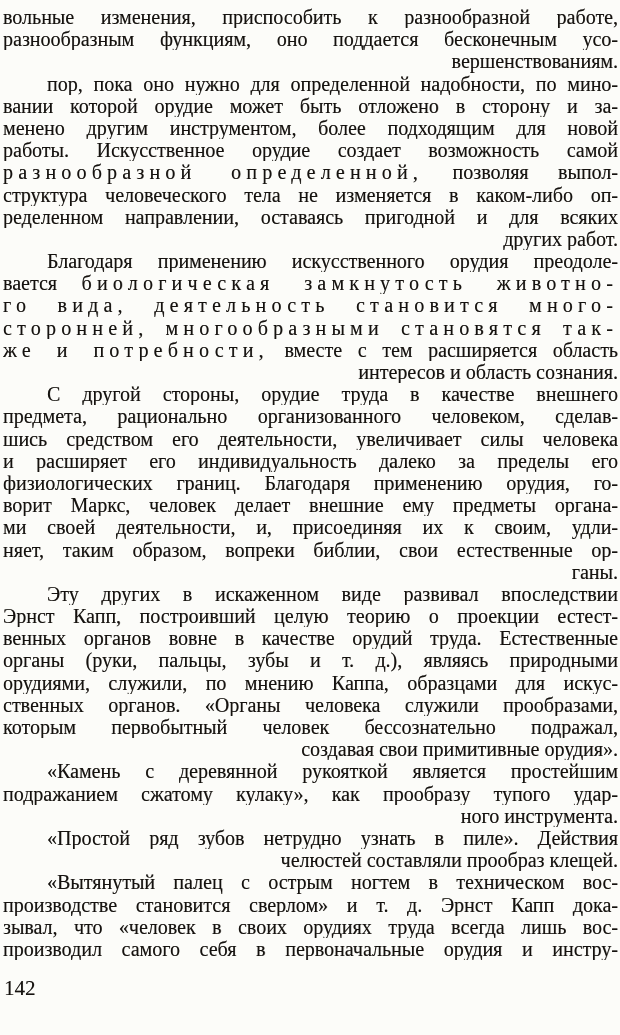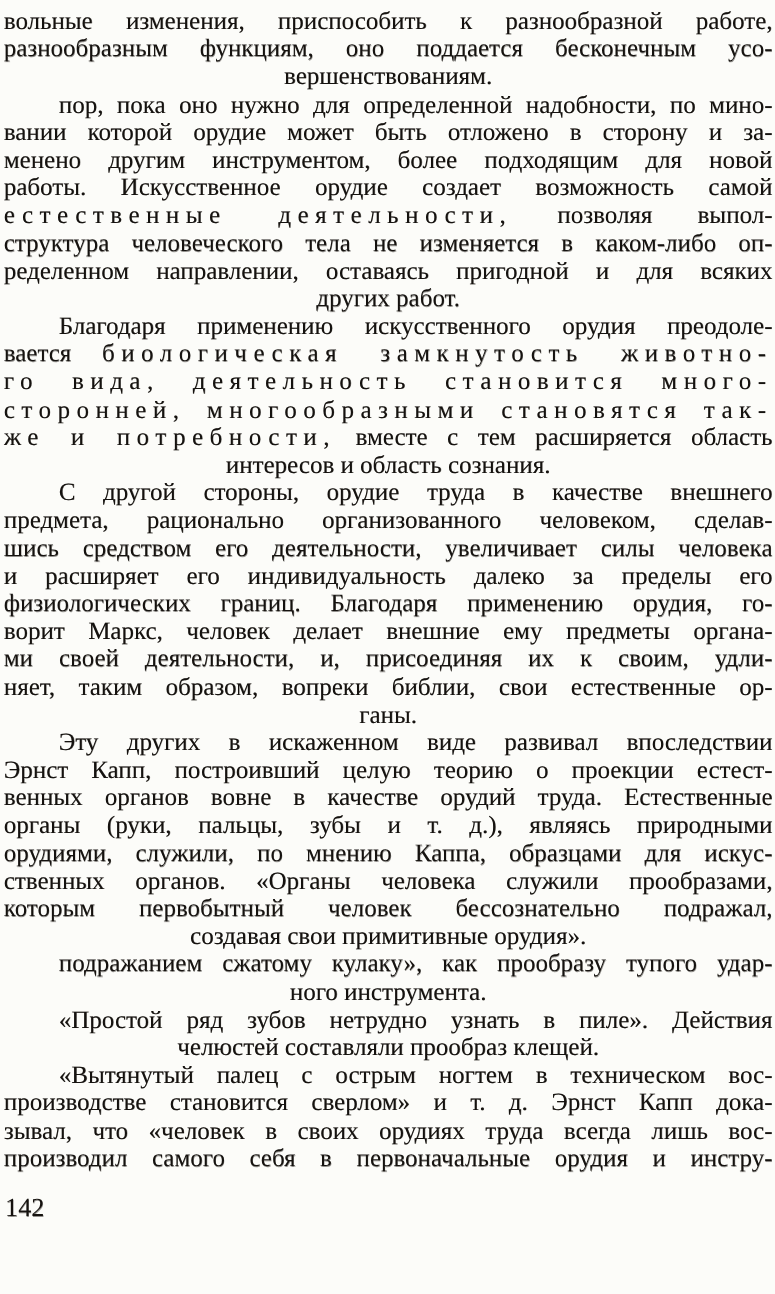--- a/index.html
+++ b/index.html
@@ -20,21 +20,21 @@
     padding: 6px 2px 0 3px;
   }
   .text-block { width: 615px; }
   .para { margin: 0; }
   .line {
     font-size: 20px;
     line-height: 22.2px;
     height: 22.2px;
     overflow: hidden;
     white-space: nowrap;
-    text-align: center;
+    text-align: right;
     text-shadow: 0.3px 0.3px 0 rgba(20,15,10,0.45);
   }
   .line.j {
     white-space: normal;
     text-align: justify;
     text-align-last: justify;
   }
   .para.indent .line:first-child { text-indent: 44px; }
   .sp { letter-spacing: 0.26em; }
   .page-number {
@@ -53,21 +53,21 @@
       <div class="para">
         <div class="line j"><span class="reg">вольные изменения, приспособить  к разнообразной работе,</span></div>
         <div class="line j"><span class="reg">разнообразным функциям, оно поддается бесконечным усо-</span></div>
         <div class="line"><span class="reg">вершенствованиям.</span></div>
       </div>
       <div class="para indent">
         <div class="line j"><span class="reg">пор, пока оно нужно для определенной надобности, по мино-</span></div>
         <div class="line j"><span class="reg">вании которой орудие может быть отложено в сторону и за-</span></div>
         <div class="line j"><span class="reg">менено другим инструментом, более подходящим для новой</span></div>
         <div class="line j"><span class="reg">работы. Искусственное орудие  создает возможность самой</span></div>
-        <div class="line j"><span class="sp">естественные деятельности,</span><span class="reg"> позволяя выпол-</span></div>
+        <div class="line j"><span class="sp">разнообразной определенной,</span><span class="reg"> позволяя выпол-</span></div>
         <div class="line j"><span class="reg">структура человеческого тела не изменяется в каком-либо оп-</span></div>
         <div class="line j"><span class="reg">ределенном направлении, оставаясь пригодной и для всяких</span></div>
         <div class="line"><span class="reg">других работ.</span></div>
       </div>
       <div class="para indent">
         <div class="line j"><span class="reg">Благодаря применению искусственного орудия преодоле-</span></div>
         <div class="line j"><span class="reg">вается </span><span class="sp">биологическая замкнутость животно-</span></div>
         <div class="line j"><span class="sp">го вида, деятельность становится много-</span></div>
         <div class="line j"><span class="sp">сторонней, многообразными становятся так-</span></div>
         <div class="line j"><span class="sp">же и потребности,</span><span class="reg"> вместе с тем расширяется область</span></div>
@@ -88,20 +88,21 @@
         <div class="line j"><span class="reg">Эту других в искаженном виде развивал впоследствии</span></div>
         <div class="line j"><span class="reg">Эрнст Капп, построивший целую теорию о проекции естест-</span></div>
         <div class="line j"><span class="reg">венных органов вовне в качестве орудий труда. Естественные</span></div>
         <div class="line j"><span class="reg">органы (руки, пальцы, зубы и т. д.), являясь природными</span></div>
         <div class="line j"><span class="reg">орудиями, служили, по мнению Каппа, образцами для искус-</span></div>
         <div class="line j"><span class="reg">ственных органов. «Органы человека служили прообразами,</span></div>
         <div class="line j"><span class="reg">которым первобытный человек  бессознательно подражал,</span></div>
         <div class="line"><span class="reg">создавая свои примитивные орудия».</span></div>
       </div>
       <div class="para indent">
+        <div class="line j"><span class="reg">«Камень с деревянной рукояткой является простейшим</span></div>
         <div class="line j"><span class="reg">подражанием сжатому кулаку», как прообразу тупого удар-</span></div>
         <div class="line"><span class="reg">ного инструмента.</span></div>
       </div>
       <div class="para indent">
         <div class="line j"><span class="reg">«Простой ряд зубов нетрудно узнать в пиле». Действия</span></div>
         <div class="line"><span class="reg">челюстей составляли прообраз клещей.</span></div>
       </div>
       <div class="para indent">
         <div class="line j"><span class="reg">«Вытянутый палец с острым ногтем в техническом вос-</span></div>
         <div class="line j"><span class="reg">производстве становится сверлом» и т. д. Эрнст Капп дока-</span></div>

